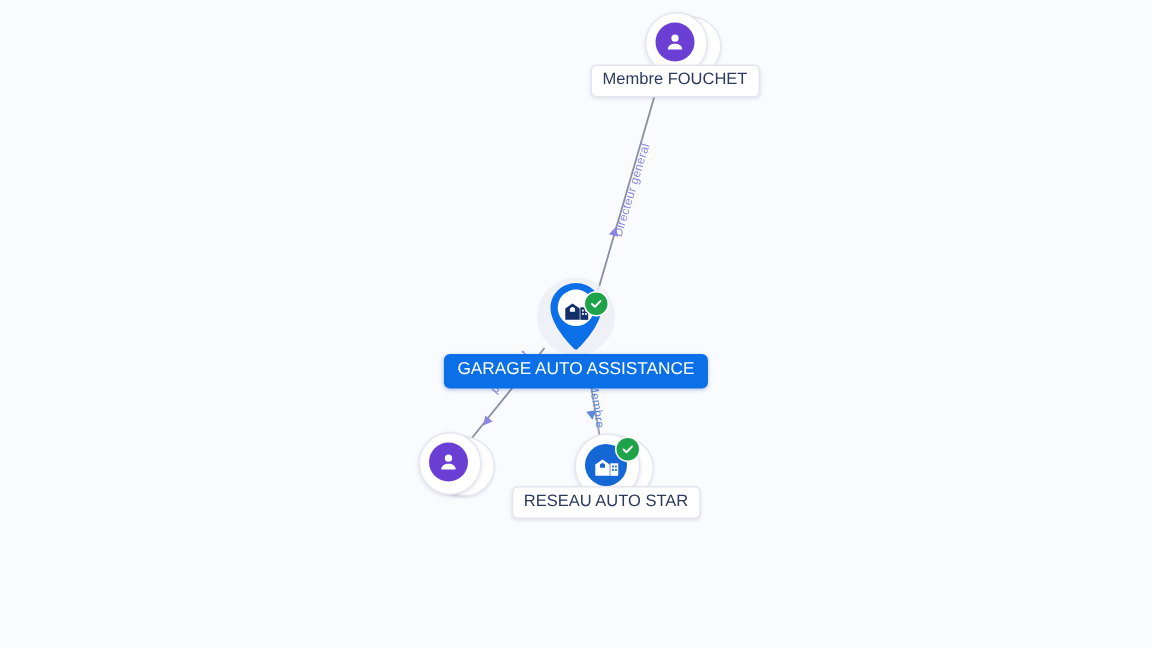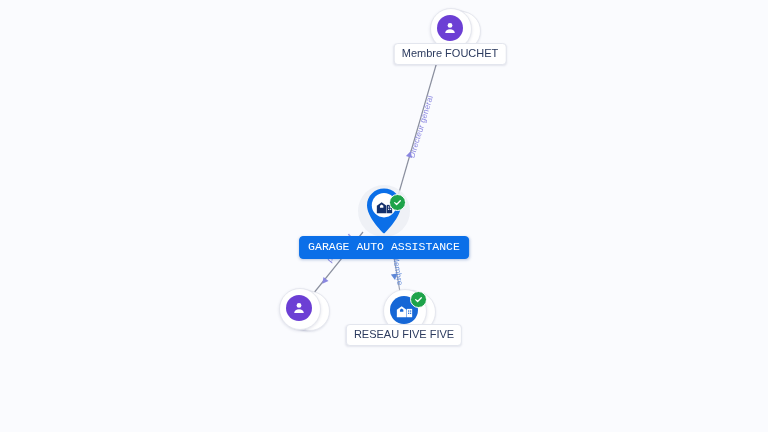--- a/index.html
+++ b/index.html
@@ -211,21 +211,21 @@
         <rect x="17" y="13.6" width="1.7" height="1.7" fill="#ffffff"></rect>
         <rect x="19.8" y="13.6" width="1.7" height="1.7" fill="#ffffff"></rect>
       </svg>
     </div>
     <div class="badge" style="left:5px; top:-19px;">
       <svg width="9" height="9" viewBox="0 0 24 24" aria-hidden="true">
         <path d="M4.5 12.4 L9.6 17.4 L19.5 7.2" stroke="#ffffff" stroke-width="3.4" fill="none" stroke-linecap="round" stroke-linejoin="round"></path>
       </svg>
     </div>
   </div>
-  <div class="label primary" style="left:384px; top:236px;font-family:Liberation Mono, monospace;">GARAGE AUTO ASSISTANCE</div>
+  <div class="label primary" style="left:384px; top:236px;">GARAGE AUTO ASSISTANCE</div>
 
   <div class="node person" style="left:299px; top:308px;">
     <div class="stack stack-c"></div>
     <div class="stack stack-b"></div>
     <div class="stack stack-a"></div>
     <div class="disc"></div>
     <div class="avatar">
       <svg width="16" height="16" viewBox="0 0 24 24" aria-hidden="true">
         <circle cx="12" cy="8.2" r="3.6" fill="#ffffff"></circle>
         <path d="M4.8 19.4c0-3.6 3.3-5.6 7.2-5.6s7.2 2 7.2 5.6z" fill="#ffffff"></path>
@@ -247,15 +247,15 @@
         <rect x="17" y="13.6" width="1.7" height="1.7" fill="#1667d6"></rect>
         <rect x="19.8" y="13.6" width="1.7" height="1.7" fill="#1667d6"></rect>
       </svg>
     </div>
     <div class="badge" style="left:6px; top:-19px;">
       <svg width="9" height="9" viewBox="0 0 24 24" aria-hidden="true">
         <path d="M4.5 12.4 L9.6 17.4 L19.5 7.2" stroke="#ffffff" stroke-width="3.4" fill="none" stroke-linecap="round" stroke-linejoin="round"></path>
       </svg>
     </div>
   </div>
-  <div class="label" style="left:404px; top:324px;">RESEAU FIVE FIVE</div>
+  <div class="label" style="left:404px; top:324px;">RESEAU AUTO STAR</div>
 
 </div>
 
 </body></html>

